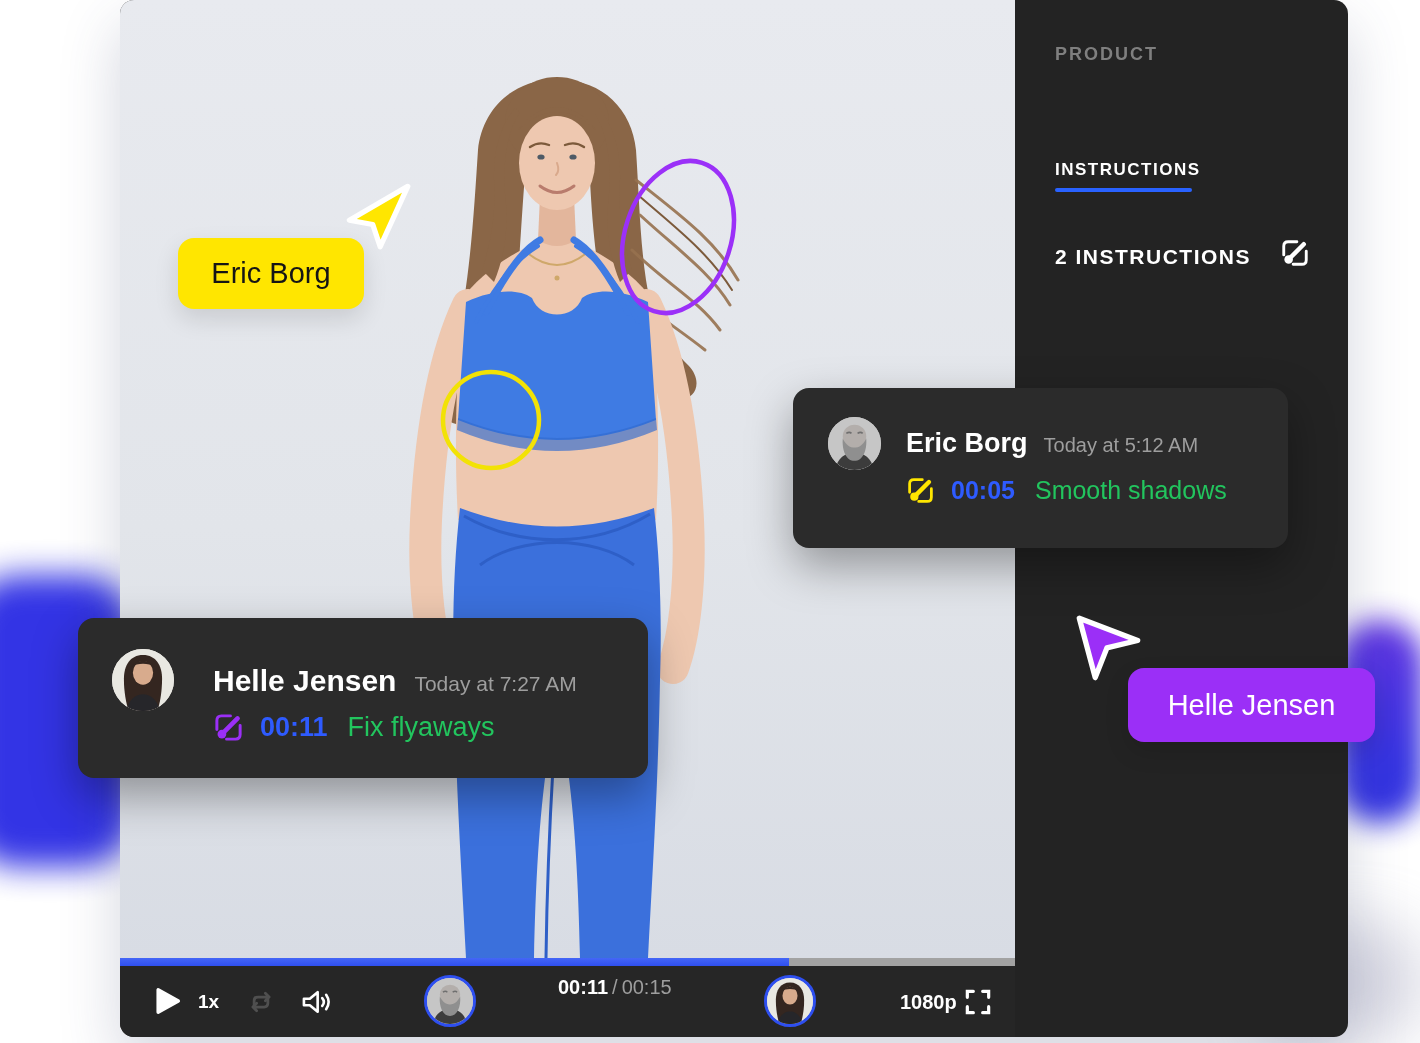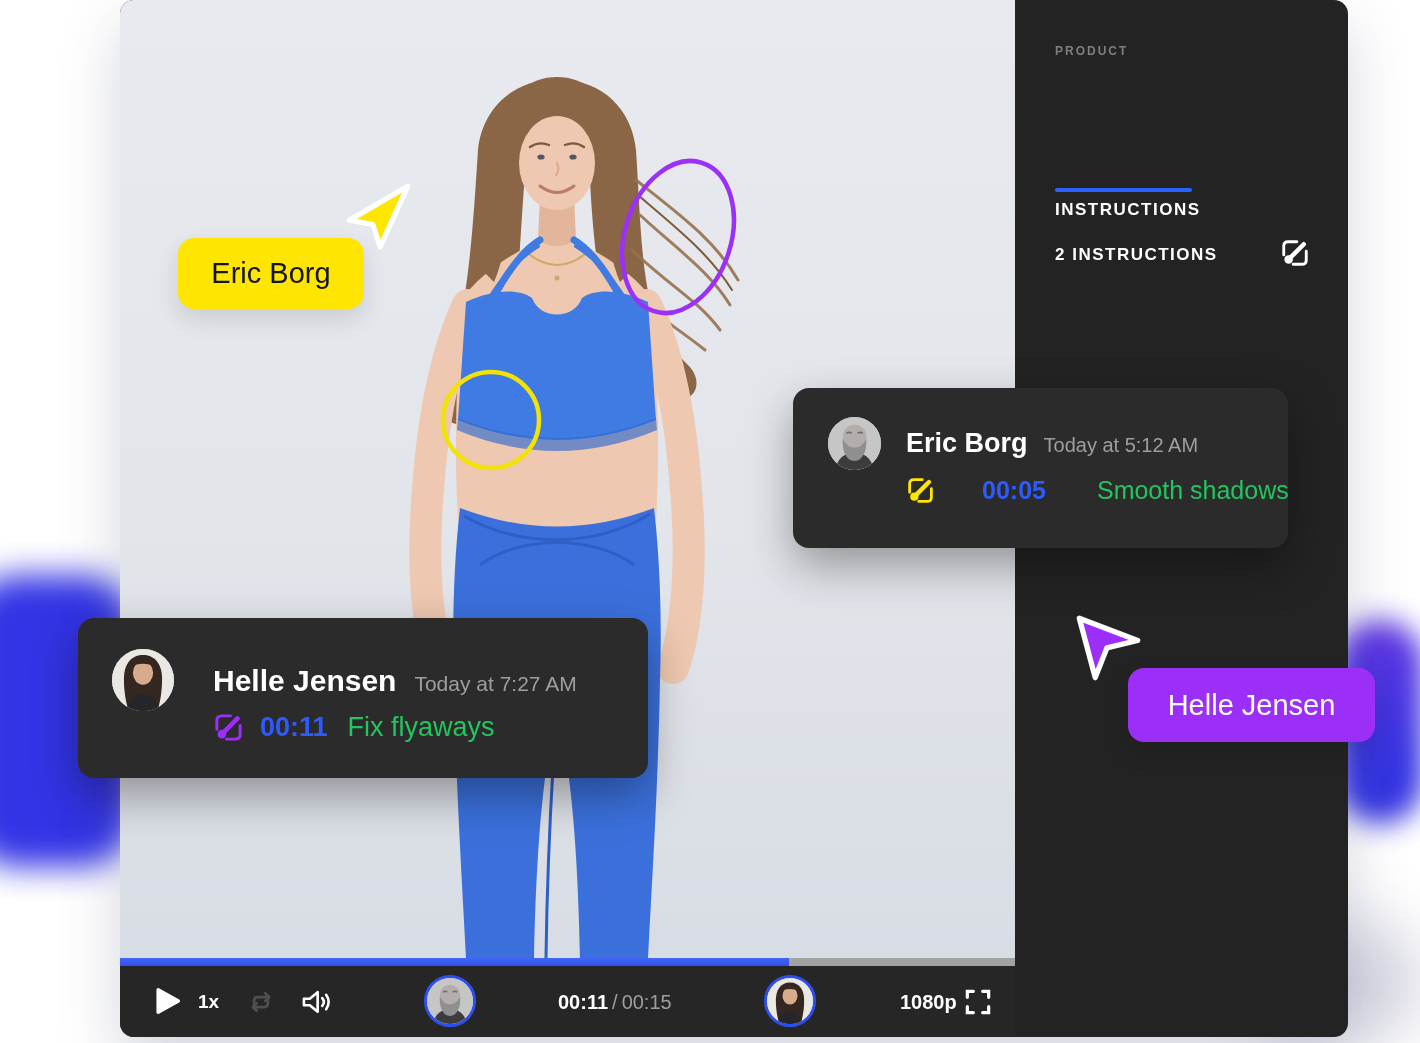--- a/index.html
+++ b/index.html
@@ -32,63 +32,63 @@
   .progress { position:absolute; left:0; top:958px; width:895px; height:8px; background:#a2a2a2; }
   .progress-fill { height:8px; background:linear-gradient(180deg,#4466f6 0%, #2f4ff0 100%); }
 
   
   .controls { position:absolute; left:0; top:966px; width:895px; height:71px; background:#262626; }
   .ctl { position:absolute; }
   .ctl-play { left:28px; top:17px; width:36px; height:36px; }
   .ctl-speed { left:78px; top:25px; color:#fff; font-size:19px; font-weight:700; }
   .ctl-loop { left:126px; top:21px; width:30px; height:30px; }
   .ctl-volume { left:180px; top:20px; width:34px; height:32px; }
-  .ctl-time { left:438px; top:25px; width:130px; font-size:20px; font-weight:700; color:#fff; white-space:nowrap; }
+  .ctl-time { left:438px; top:10px; width:130px; font-size:20px; font-weight:700; color:#fff; white-space:nowrap; }
   .ctl-time .muted { color:#9e9e9e; font-weight:400; }
   .ctl-time .sep { color:#9e9e9e; font-weight:400; padding:0 4px; }
   .ctl-quality { left:768px; top:25px; color:#fff; font-size:20px; font-weight:700;margin-left:12px; }
   .ctl-full { left:842px; top:20px; width:32px; height:32px; }
   .marker { position:absolute; top:9px; width:52px; height:52px; border-radius:50%;
     border:3px solid #2e4ff0; overflow:hidden; background:#cfcfcf; }
   .marker svg { display:block; width:100%; height:100%; }
   .marker-eric { left:304px; }
   .marker-helle { left:644px; }
 
   
   .sidebar { position:relative; width:333px; height:1037px; background:#232323; }
   .sb-product-label { position:absolute; left:40px; top:44px; color:#7f7f7f;
-    font-size:12px; font-weight:700; letter-spacing:2px; }
+    font-size:18px; font-weight:700; letter-spacing:2px; }
   .sb-product-code { position:absolute; left:38px; top:74px; color:#ffffff;
     font-size:35px; font-weight:400; letter-spacing:.5px; }
   .sb-tab { position:absolute; left:40px; top:160px; color:#ffffff;
-    font-size:17px; font-weight:700; letter-spacing:1.5px;margin-top:40px; }
+    font-size:17px; font-weight:700; letter-spacing:1.5px; }
   .sb-tab-underline { position:absolute; left:40px; top:188px; width:137px; height:4px;
     background:#2962ff; border-radius:2px; }
   .sb-count { position:absolute; left:40px; top:245px; color:#ffffff;
-    font-size:17px; font-weight:700; letter-spacing:1.5px; }
+    font-size:21px; font-weight:700; letter-spacing:1.5px; }
   .sb-icon { position:absolute; right:38px; top:238px; width:30px; height:30px; color:#ffffff; }
 
   
   .comment-card { position:absolute; background:#2b2b2b; border-radius:16px; z-index:3;
     box-shadow:0 18px 45px rgba(0,0,0,.35); }
   .comment-card .avatar { position:absolute; border-radius:50%; overflow:hidden; background:#cfcfcf; }
   .comment-card .avatar svg { display:block; width:100%; height:100%; }
   .name-row { position:absolute; display:flex; align-items:baseline; white-space:nowrap; }
   .note-row { position:absolute; display:flex; align-items:center; white-space:nowrap; }
   .author { color:#ffffff; font-weight:700; }
   .time-label { color:#9e9e9e; font-weight:400; }
   .timecode { color:#2e5bff; font-weight:700; }
   .note-text { color:#22c55e; font-weight:400; }
 
   .card-eric { left:793px; top:388px; width:495px; height:160px; }
   .card-eric .avatar { left:35px; top:29px; width:53px; height:53px; }
   .card-eric .name-row { left:113px; top:40px; }
   .card-eric .author { font-size:27px; }
   .card-eric .time-label { font-size:20px; margin-left:16px; }
-  .card-eric .note-row { left:113px; top:88px;gap:31px; }
+  .card-eric .note-row { left:113px; top:88px; }
   .card-eric .note-icon { width:29px; height:29px; color:#ffe600; }
   .card-eric .timecode { font-size:25px; margin-left:16px; }
   .card-eric .note-text { font-size:25px; margin-left:20px; }
 
   .card-helle { left:78px; top:618px; width:570px; height:160px; }
   .card-helle .avatar { left:34px; top:31px; width:62px; height:62px; background:#e9e8e2; }
   .card-helle .name-row { left:135px; top:46px; }
   .card-helle .author { font-size:30px; }
   .card-helle .time-label { font-size:21px; margin-left:18px; }
   .card-helle .note-row { left:135px; top:94px; }

